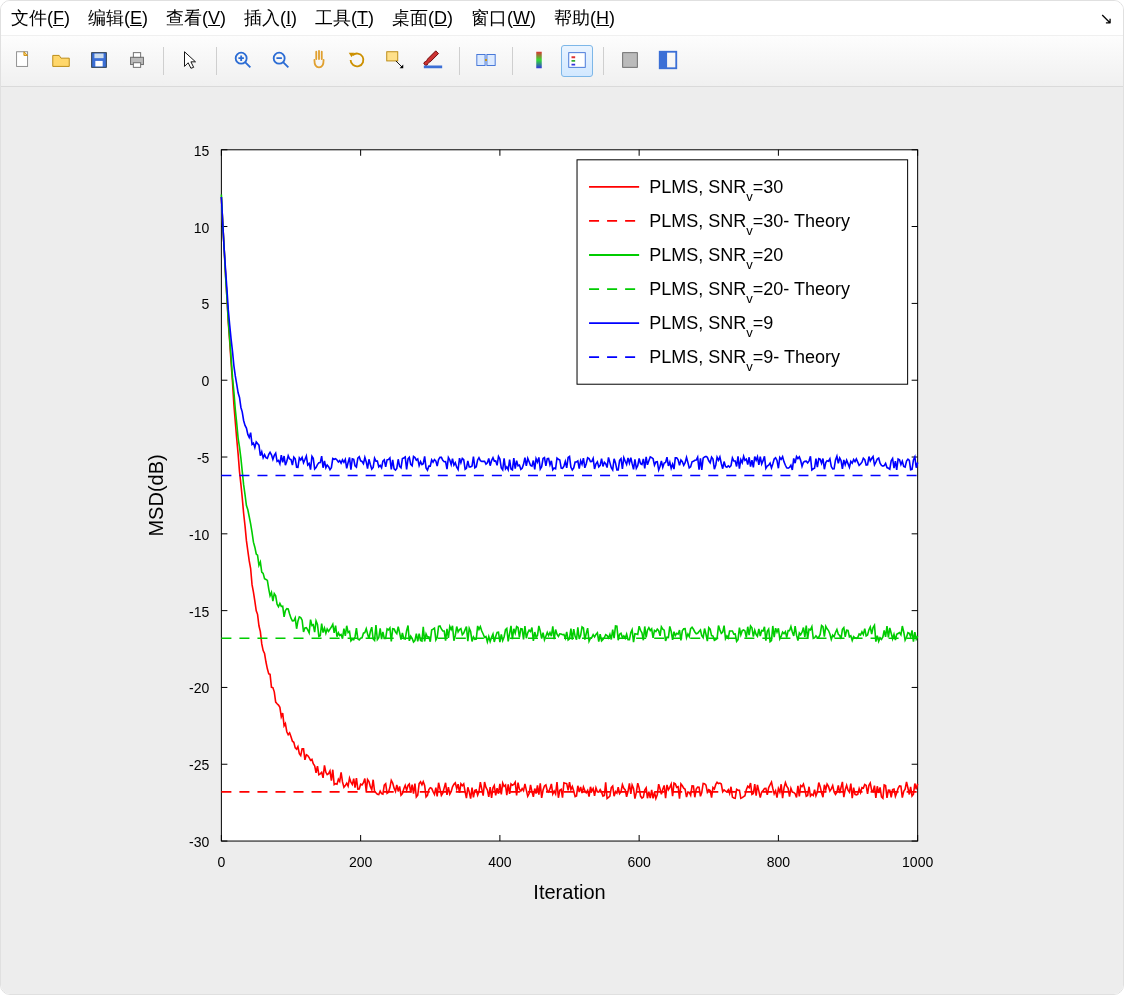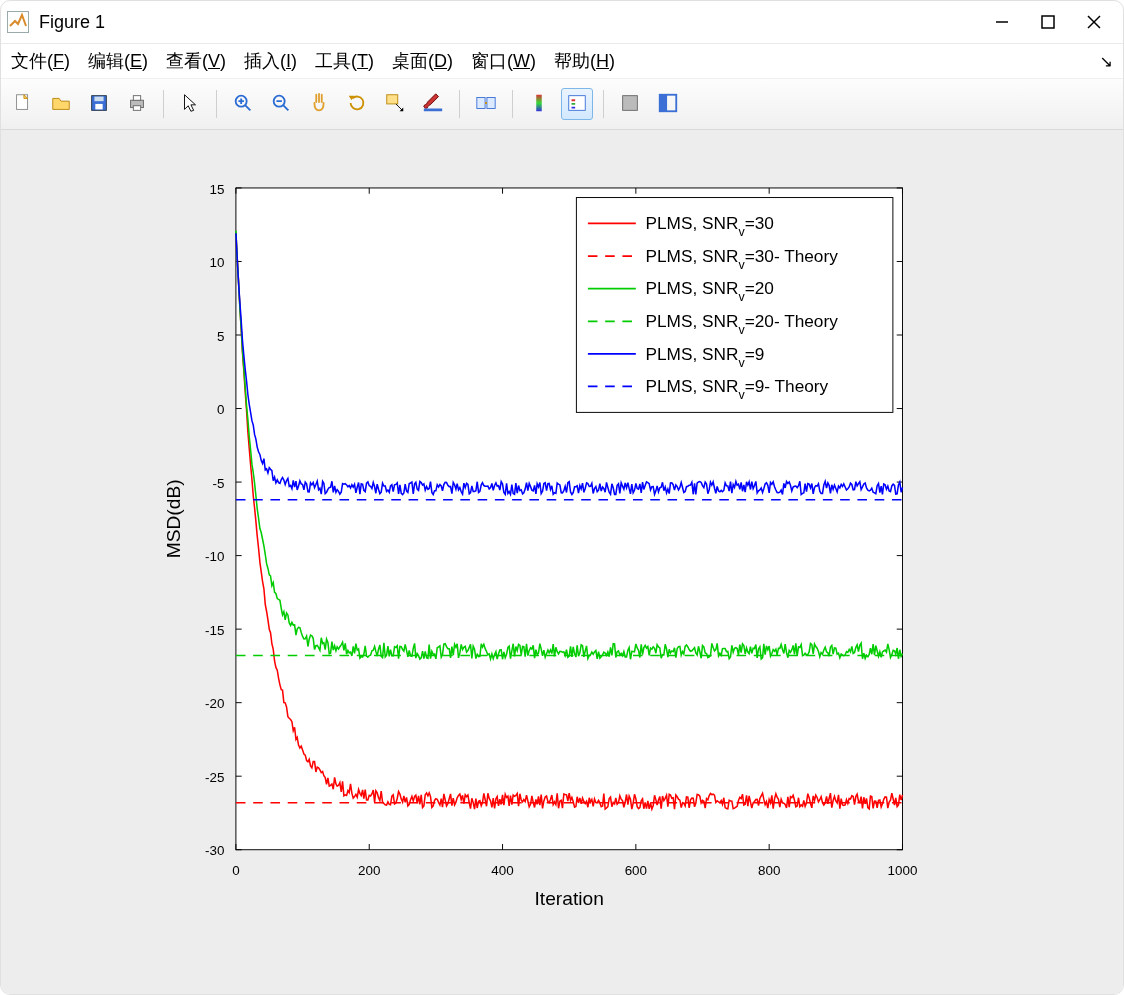--- a/index.html
+++ b/index.html
@@ -24,45 +24,20 @@
   .axis-label{font-size:20px;fill:#000}
   .legend-box{fill:#fff;stroke:#000;stroke-width:1}
   .legend text{font-size:18px;fill:#000}
   .plot-frame{fill:#fff;stroke:#000}
 </style>
 </head>
 <body>
 
 <div class="window">
 
-  <div class="titlebar">
-    <span class="app-icon">
-      <svg viewBox="0 0 20 20">
-          <path d="M2 14 L7 9 L10 12 L14 3 L18 14" fill="none" stroke="#d98b2b" stroke-width="2"></path>
-        </svg>
-    </span>
-    <span class="title">Figure 1</span>
-    <span class="spacer"></span>
-    <span class="winbtn">
-        <svg viewBox="0 0 16 16">
-          <line x1="2" y1="8" x2="14" y2="8" stroke="#000" stroke-width="1.5"></line>
-        </svg>
-      </span>
-    <span class="winbtn">
-        <svg viewBox="0 0 16 16">
-          <rect x="2" y="2" width="12" height="12" fill="none" stroke="#000" stroke-width="1.5"></rect>
-        </svg>
-      </span>
-    <span class="winbtn">
-        <svg viewBox="0 0 16 16">
-          <line x1="2" y1="2" x2="14" y2="14" stroke="#000" stroke-width="1.5"></line>
-          <line x1="14" y1="2" x2="2" y2="14" stroke="#000" stroke-width="1.5"></line>
-        </svg>
-      </span>
-  </div>
 
   <div class="menubar">
     <span class="menuitem"><span>文件</span>(<u>F</u>)</span>
     <span class="menuitem"><span>编辑</span>(<u>E</u>)</span>
     <span class="menuitem"><span>查看</span>(<u>V</u>)</span>
     <span class="menuitem"><span>插入</span>(<u>I</u>)</span>
     <span class="menuitem"><span>工具</span>(<u>T</u>)</span>
     <span class="menuitem"><span>桌面</span>(<u>D</u>)</span>
     <span class="menuitem"><span>窗口</span>(<u>W</u>)</span>
     <span class="menuitem"><span>帮助</span>(<u>H</u>)</span>

